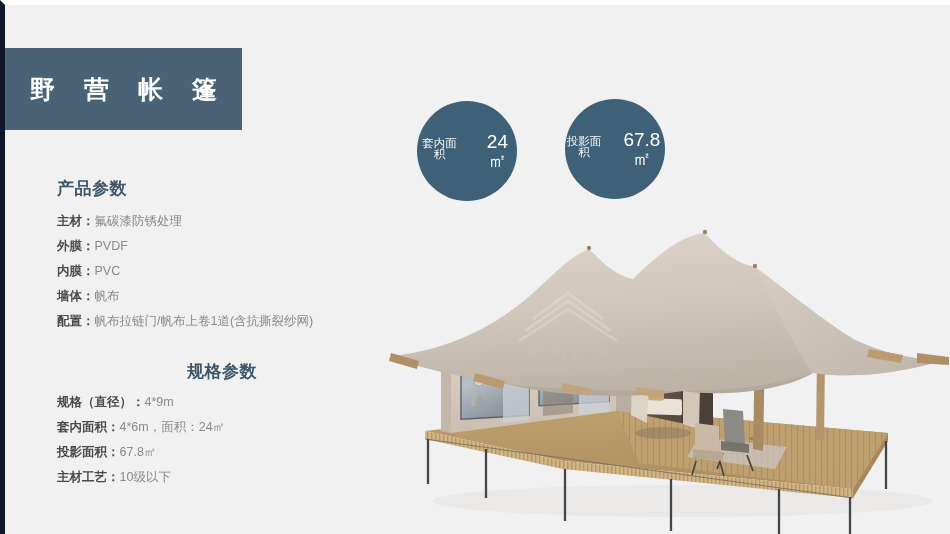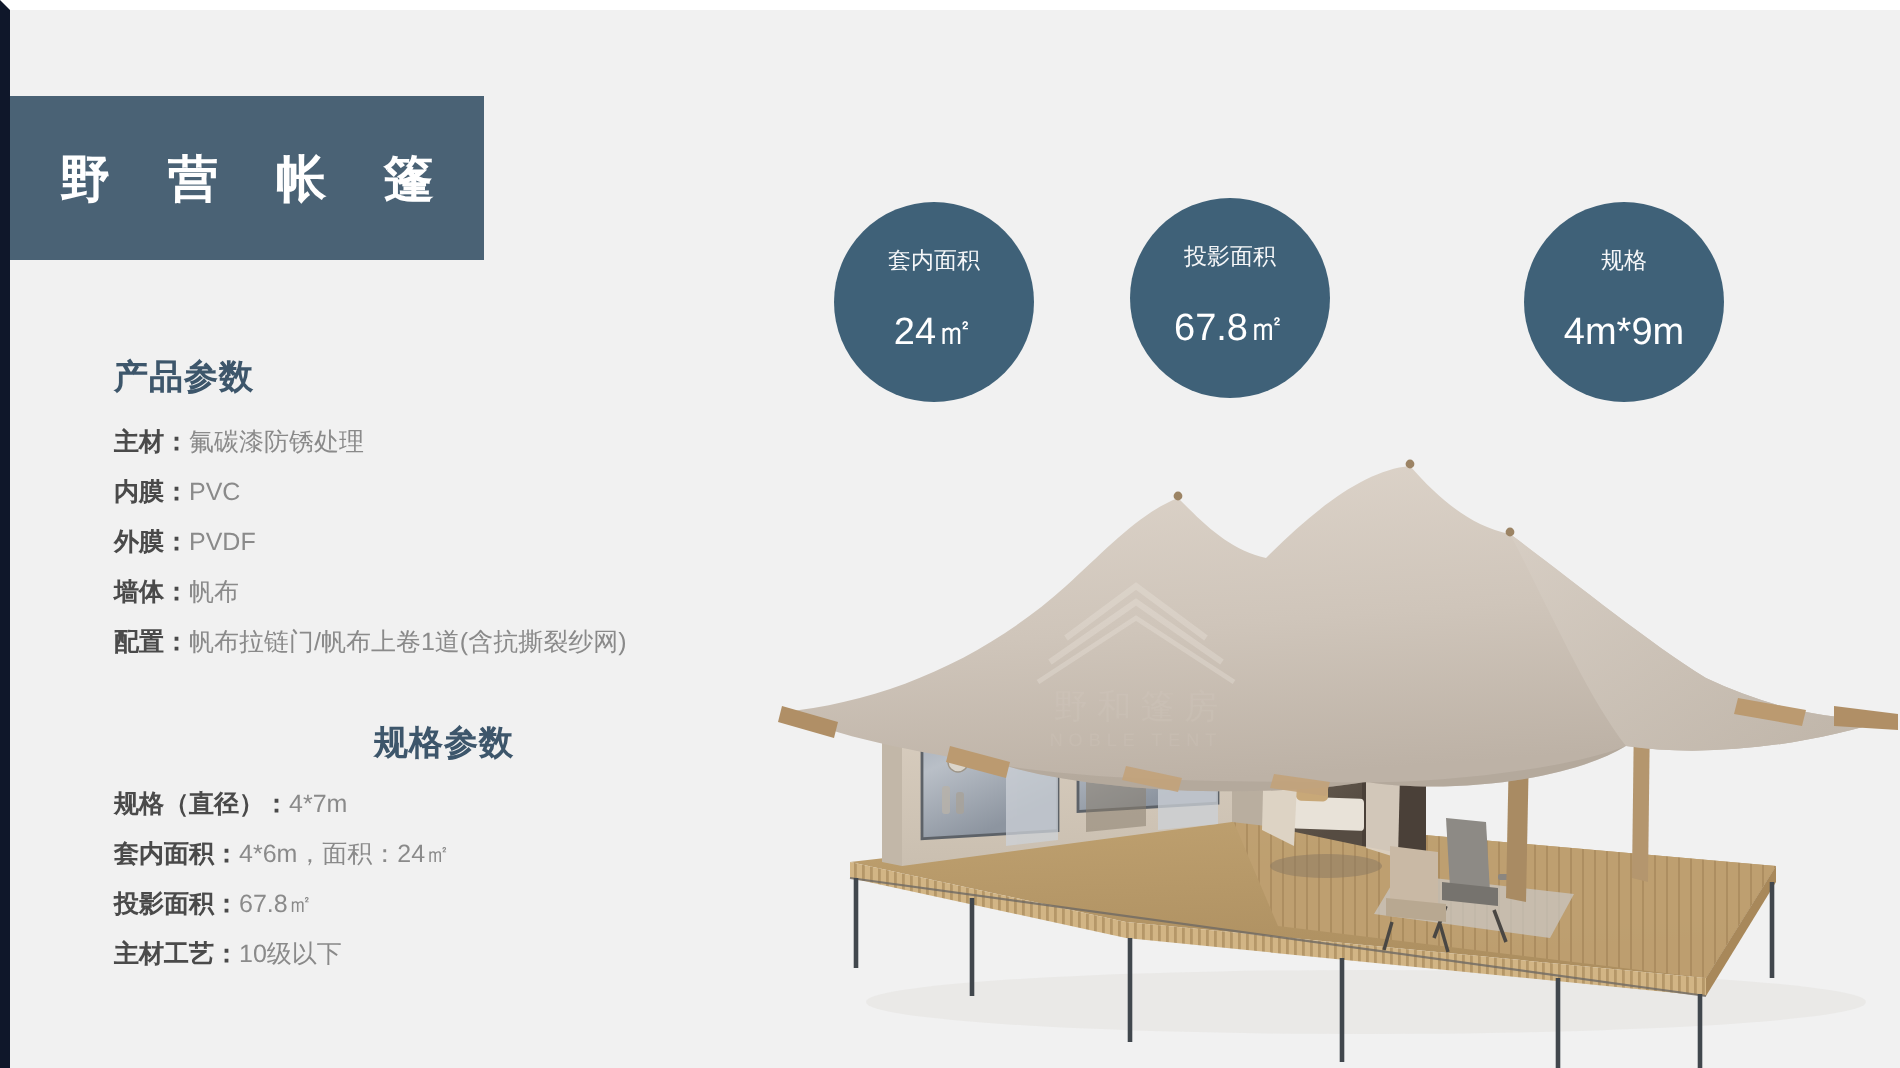--- a/index.html
+++ b/index.html
@@ -48,21 +48,21 @@
   .section.specs .section-title{margin-bottom:7px;text-align:center;}
 
   
   .stats{
     position:absolute;left:410px;top:94px;
     width:500px;height:110px;
   }
   .stat-circle{
     position:absolute;width:100px;height:100px;border-radius:50%;
     background:#3f6178;
-    display:flex;flex-direction:column;
+    display:flex;flex-direction:row;
     align-items:center;justify-content:center;
     color:#ffffff;text-align:center;gap:16px;
   }
   .stat-circle.c1{left:2px;top:2px;}
   .stat-circle.c2{left:150px;top:0px;}
   .stat-circle.c3{left:347px;top:2px;}
   .stat-label{font-size:11.5px;line-height:1;margin-bottom:4px;opacity:.95;}
   .stat-value{font-size:19px;line-height:1;font-weight:400;}
   .stat-value.small{font-size:19px;}
 
@@ -89,38 +89,38 @@
 
   <div class="param-panel">
 
     <div class="section">
       <div class="section-title">产品参数</div>
 
       <div class="spec-row">
         <span class="spec-label">主材：</span><span class="spec-value">氟碳漆防锈处理</span>
       </div>
       <div class="spec-row">
+        <span class="spec-label">外膜：</span><span class="spec-value">PVDF</span>
+      </div>
+      <div class="spec-row">
         <span class="spec-label">内膜：</span><span class="spec-value">PVC</span>
-      </div>
-      <div class="spec-row">
-        <span class="spec-label">外膜：</span><span class="spec-value">PVDF</span>
       </div>
       <div class="spec-row">
         <span class="spec-label">墙体：</span><span class="spec-value">帆布</span>
       </div>
       <div class="spec-row">
         <span class="spec-label">配置：</span><span class="spec-value">帆布拉链门/帆布上卷1道(含抗撕裂纱网)</span>
       </div>
     </div>
 
     <div class="section specs">
       <div class="section-title">规格参数</div>
 
       <div class="spec-row">
-        <span class="spec-label">规格（直径）：</span><span class="spec-value">4*7m</span>
+        <span class="spec-label">规格（直径）：</span><span class="spec-value">4*9m</span>
       </div>
       <div class="spec-row">
         <span class="spec-label">套内面积：</span><span class="spec-value">4*6m，面积：24㎡</span>
       </div>
       <div class="spec-row">
         <span class="spec-label">投影面积：</span><span class="spec-value">67.8㎡</span>
       </div>
       <div class="spec-row">
         <span class="spec-label">主材工艺：</span><span class="spec-value">10级以下</span>
       </div>
@@ -133,24 +133,20 @@
     <div class="stat-circle c1">
       <span class="stat-label">套内面积</span>
       <span class="stat-value"><span>24</span><span>㎡</span></span>
     </div>
 
     <div class="stat-circle c2">
       <span class="stat-label">投影面积</span>
       <span class="stat-value"><span>67.8</span><span>㎡</span></span>
     </div>
 
-    <div class="stat-circle c3">
-      <span class="stat-label">规格</span>
-      <span class="stat-value small"><span>4m*9m</span><span></span></span>
-    </div>
 
   </div>
 
   <div class="tent-stage">
     <svg viewBox="0 0 572 338" xmlns="http://www.w3.org/2000/svg">
       <defs>
         <linearGradient id="canopyG" x1="0" y1="0" x2="0.25" y2="1">
           <stop offset="0%" stop-color="#ded5cb"></stop>
           <stop offset="55%" stop-color="#cfc5ba"></stop>
           <stop offset="100%" stop-color="#bdb2a6"></stop>

